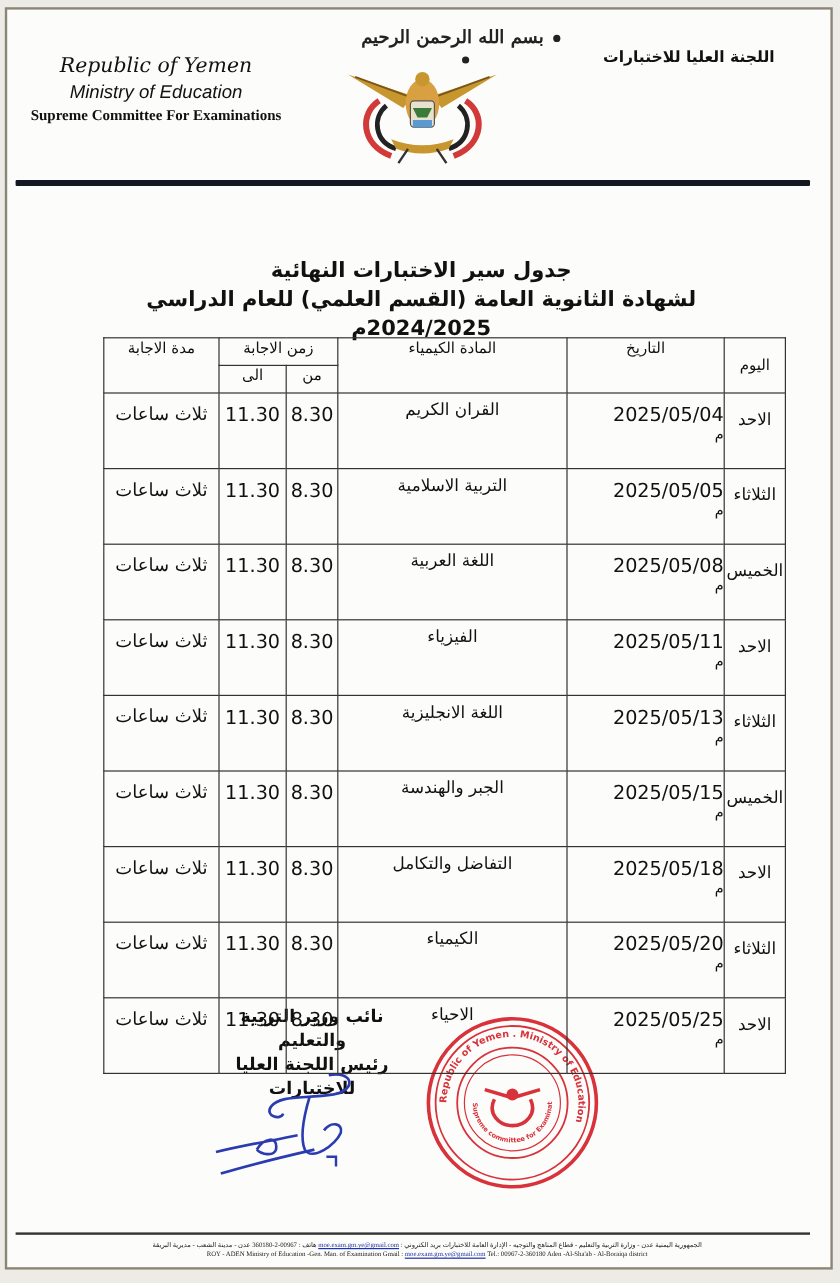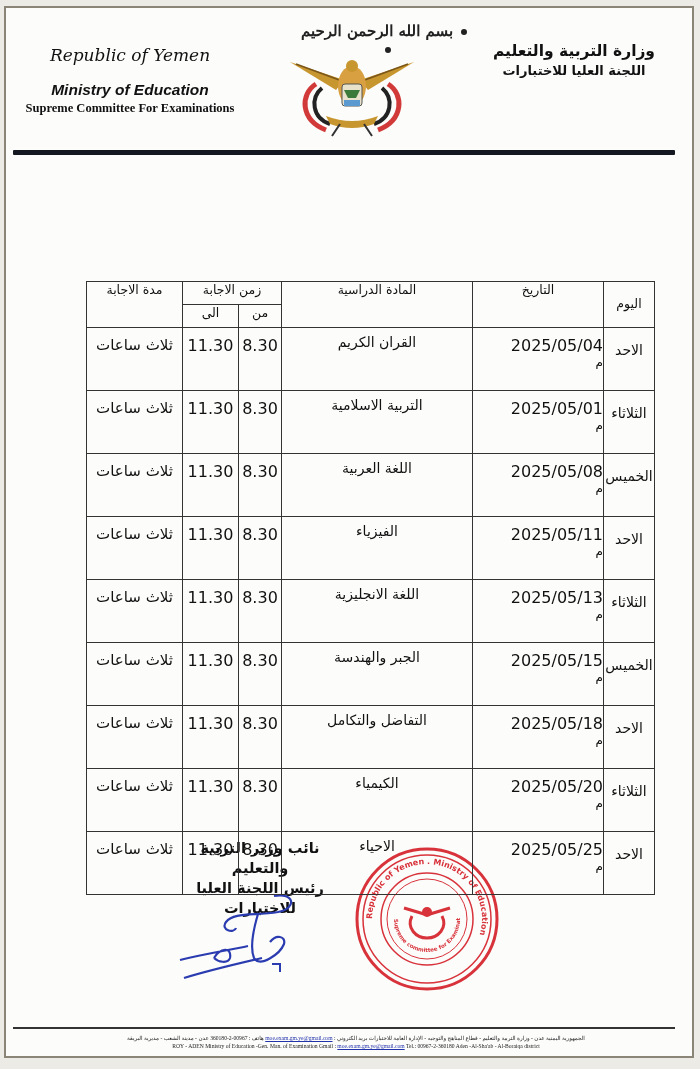--- a/index.html
+++ b/index.html
@@ -6,21 +6,21 @@
   body {
     width:700px; height:1069px; background:#ecebe6; position:relative; overflow:hidden;
     font-family:"DejaVu Sans", sans-serif; color:#111;
   }
   .page {
     position:absolute; left:4px; top:6px; width:690px; height:1052px;
     background:#fcfcfb; border:2px solid #8a8576; box-sizing:border-box;
   }
   .hdr-en { position:absolute; left:8px; top:36px; width:232px; text-align:center; }
   .hdr-en .rep { font-family:"DejaVu Serif", serif; font-style:italic; font-size:17px; line-height:22px; }
-  .hdr-en .min { font-family:"Liberation Sans", sans-serif; font-style:italic; font-weight:bold; font-size:15.5px; line-height:20px; margin-top:14px; }
+  .hdr-en .min { font-family:"Liberation Sans", sans-serif; font-style:italic; font-weight:normal; font-size:15.5px; line-height:20px; margin-top:2px; }
   .hdr-en .sup { font-family:"Liberation Serif", serif; font-weight:bold; font-size:12.5px; line-height:17px; }
   .hdr-ar { position:absolute; right:18px; top:32px; width:200px; text-align:center; direction:rtl; }
   .hdr-ar .rep { font-family:"DejaVu Serif", serif; font-style:italic; font-size:17px; line-height:22px; }
   .hdr-ar .min { font-weight:bold; font-size:15.5px; line-height:22px; }
   .hdr-ar .sup { font-weight:bold; font-size:13px; line-height:18px; }
   .basmala { position:absolute; left:258px; top:14px; width:176px; text-align:center; font-size:15px; font-family:"DejaVu Serif", serif; font-weight:bold; color:#222; direction:rtl;margin-left:36px; }
   .basmala .dot { display:inline-block; width:6px; height:6px; background:#222; border-radius:50%; vertical-align:middle; margin:0 8px; }
   .emblem { position:absolute; left:280px; top:46px; width:132px; height:84px; }
   .rule { position:absolute; left:7px; top:142px; width:662px; height:5px; background:#141820; border-radius:1px; }
   .title { position:absolute; left:60px; top:206px; width:570px; text-align:center; direction:rtl; font-weight:bold; font-size:17.5px; line-height:24px; }
@@ -74,26 +74,29 @@
     <ellipse cx="66" cy="32" rx="14" ry="20" fill="#d8a040"></ellipse>
     <circle cx="66" cy="12" r="6" fill="#c8962e"></circle>
     <rect x="56" y="30" width="20" height="22" rx="3" fill="#e8e2cc" stroke="#555" stroke-width="1"></rect>
     <path d="M58 36 L74 36 L70 44 L62 44 Z" fill="#3a7a3a"></path>
     <path d="M58 46 L74 46 L74 52 L58 52 Z" fill="#5a9ad0"></path>
     <path d="M40 62 Q66 72 92 62 L88 70 Q66 78 44 70 Z" fill="#c8962e"></path>
     <path d="M54 70 L46 82 M78 70 L86 82" stroke="#333" stroke-width="2"></path>
   </svg>
 
   <div class="hdr-ar">
-    <div class="min">وزارة التربية والتعليم</div>
     <div class="sup">اللجنة العليا للاختبارات</div>
   </div>
 
   <div class="rule"></div>
 
+  <div class="title">
+    <div>جدول سير الاختبارات النهائية</div>
+    <div>لشهادة الثانوية العامة (القسم العلمي) للعام الدراسي 2024/2025م</div>
+  </div>
 
   <div class="sig">
     <div>نائب وزير التربية والتعليم</div>
     <div>رئيس اللجنة العليا للاختبارات</div>
   </div>
 
   <svg class="signature" viewBox="0 0 130 95">
     <path d="M100 8 C120 4 124 20 104 24 C80 28 60 24 52 34 C46 42 60 46 62 40 M84 26 C78 46 76 60 80 70 C86 80 106 66 110 56 C112 48 102 46 96 54" stroke="#2a3cb0" stroke-width="2.2" fill="none"></path>
     <path d="M6 72 C30 66 56 62 74 58 M40 70 C46 60 58 58 56 70 C54 76 44 74 40 70 M10 90 C36 82 62 76 88 70" stroke="#2a3cb0" stroke-width="2.2" fill="none"></path>
     <path d="M98 76 L106 76 L106 84" stroke="#2a3cb0" stroke-width="2" fill="none"></path>
@@ -132,41 +135,41 @@
       <span>Tel.: 00967-2-360180 Aden -Al-Sha'ab - Al-Boraiqa district</span>
     </div>
   </div>
 </div>
 
 <table class="sched">
   <thead>
     <tr>
       <th class="top c-day" rowspan="2">اليوم</th>
       <th class="top" rowspan="2" style="width:130px">التاريخ</th>
-      <th class="top" rowspan="2" style="width:190px">المادة الدراسية</th>
+      <th class="top" rowspan="2" style="width:190px">المادة الكيمياء</th>
       <th class="top" colspan="2">زمن الاجابة</th>
       <th class="top" rowspan="2">مدة الاجابة</th>
     </tr>
     <tr>
       <th class="top" style="width:42px">من</th>
       <th class="top" style="width:55px">الى</th>
     </tr>
   </thead>
   <tbody id="sched-body">
       <tr>
         <td class="c-day">الاحد</td>
         <td class="c-date"><span>2025/05/04</span><span class="m">م</span></td>
         <td class="c-subj">القران الكريم</td>
         <td class="c-from">8.30</td>
         <td class="c-to">11.30</td>
         <td class="c-dur">ثلاث ساعات</td>
       </tr>
       <tr>
         <td class="c-day">الثلاثاء</td>
-        <td class="c-date"><span>2025/05/01</span><span class="m">م</span></td>
+        <td class="c-date"><span>2025/05/05</span><span class="m">م</span></td>
         <td class="c-subj">التربية الاسلامية</td>
         <td class="c-from">8.30</td>
         <td class="c-to">11.30</td>
         <td class="c-dur">ثلاث ساعات</td>
       </tr>
       <tr>
         <td class="c-day">الخميس</td>
         <td class="c-date"><span>2025/05/08</span><span class="m">م</span></td>
         <td class="c-subj">اللغة العربية</td>
         <td class="c-from">8.30</td>

